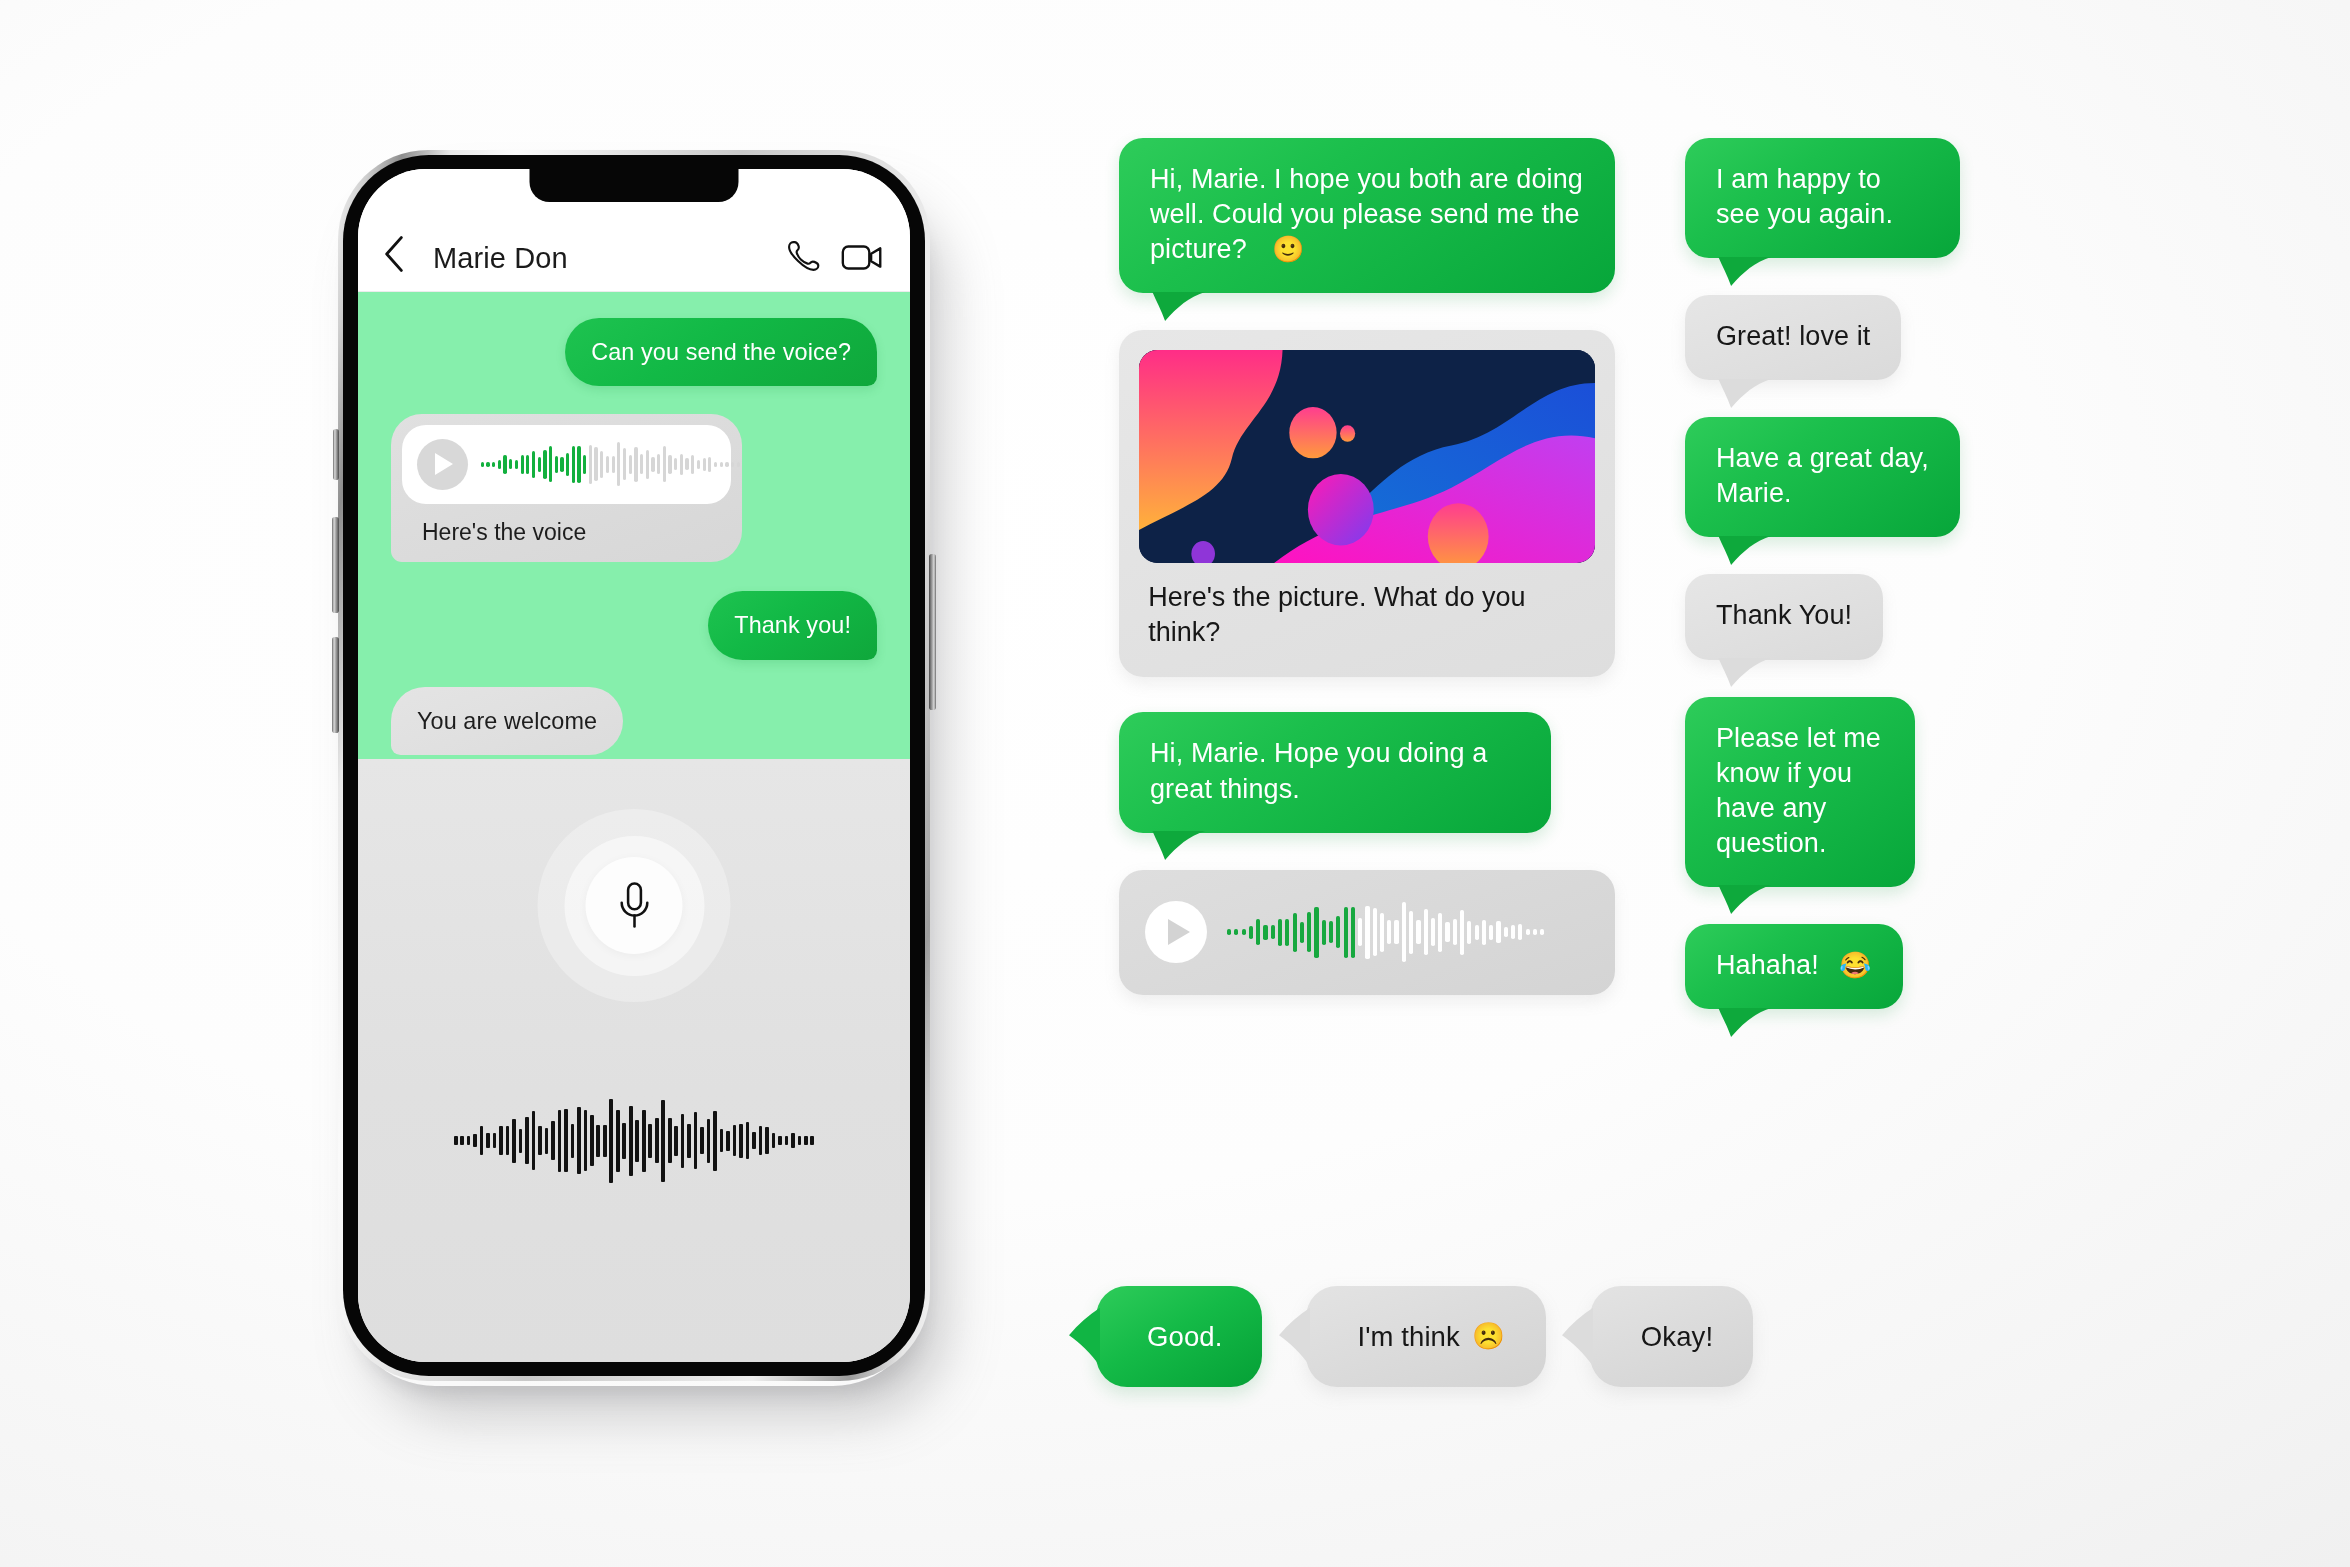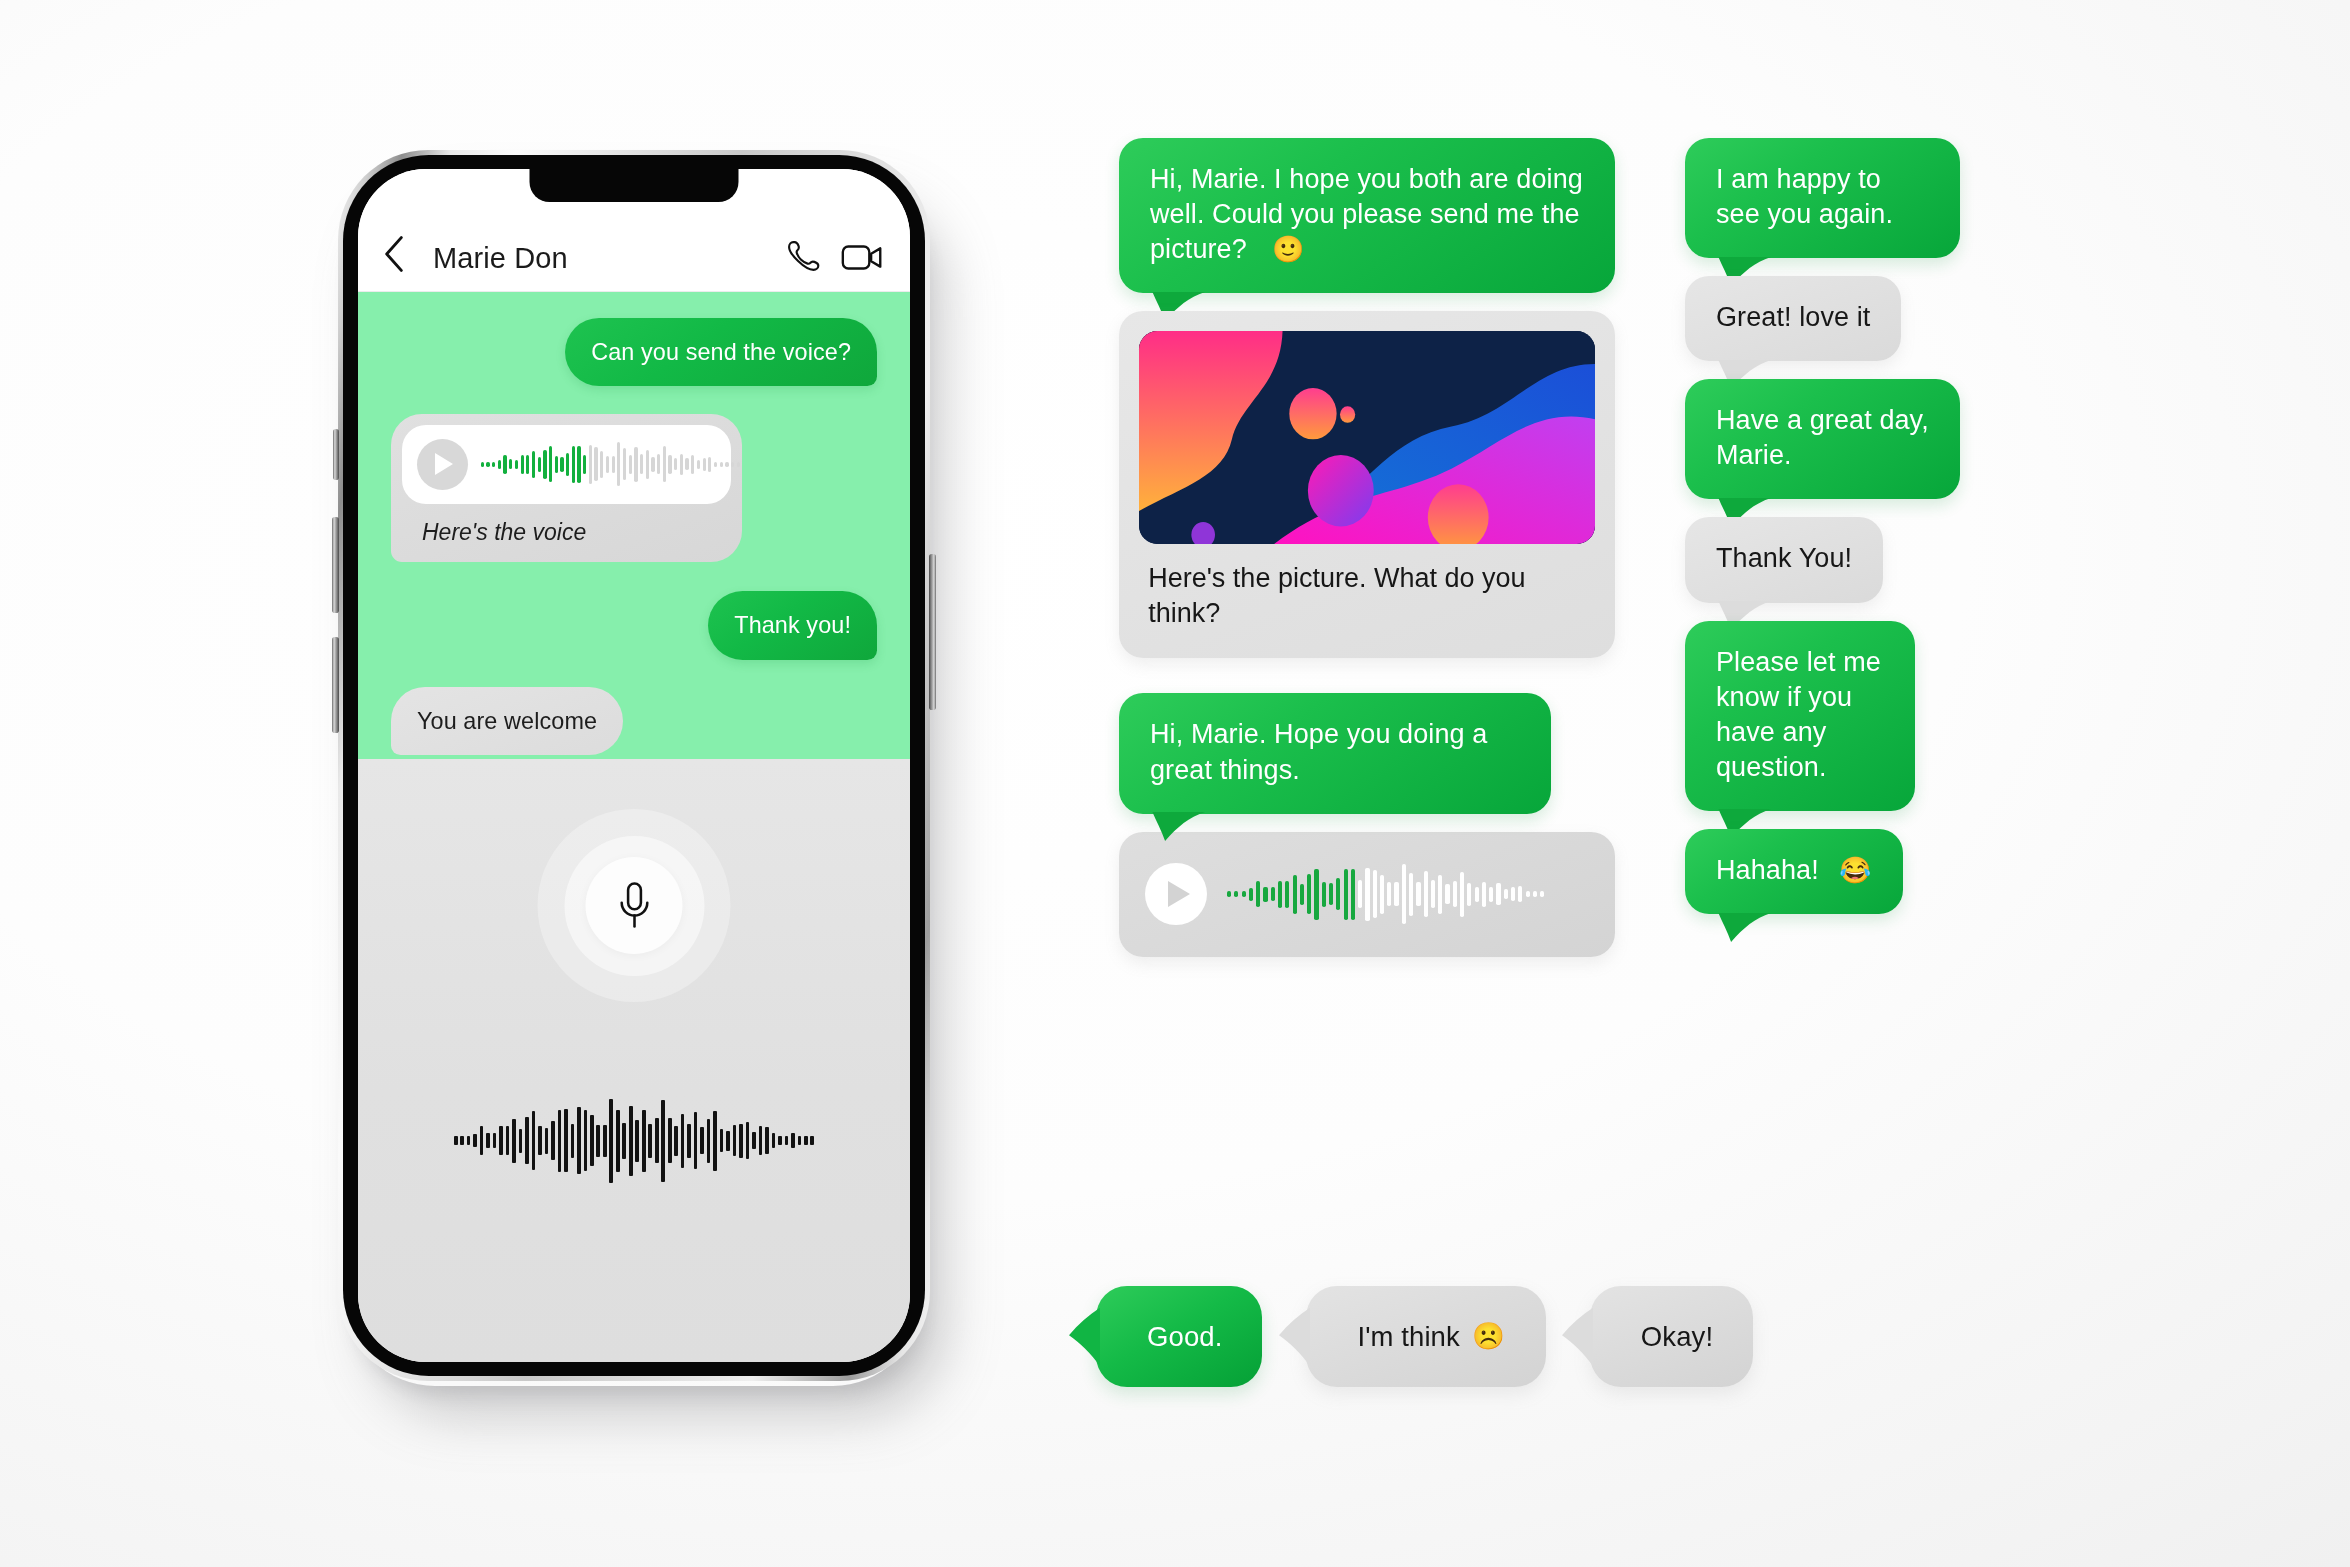--- a/index.html
+++ b/index.html
@@ -118,21 +118,21 @@
     background: #d8d8d8; flex: none;
     display: flex; align-items: center; justify-content: center;
     cursor: pointer;
   }
   .play-circ .tri {
     width: 0; height: 0; margin-left: 4.6px;
     border-left: 18.4px solid #ffffff;
     border-top: 11px solid transparent;
     border-bottom: 11px solid transparent;
   }
-  .voice-cap { font-size: 23px; color: #1d1d1d; padding: 14.7px 5.5px 0 20px; font-style: italic; }
+  .voice-cap { font-size: 23px; color: #1d1d1d; padding: 14.7px 5.5px 0 20px; }
   .wave { display: flex; align-items: center; gap: 2.4px; height: 53px; flex: 1; }
   .wave i { display: block; width: 3.3px; border-radius: 1.8px; }
 
   
   .sc-rec {
     position: absolute; left: 0; right: 0; bottom: 0; top: 590px;
     background: linear-gradient(180deg,#e6e6e6 0%, #e0e0e0 55%, #dedede 100%);
   }
   .mic-halo {
     position: absolute; left: 50%; top: 50px; transform: translateX(-50%);
@@ -169,21 +169,21 @@
   .col-mid { left: 35px;  width: 514px; }
   .col-rgt { left: 601px; width: 386px; }
 
   .bub {
     position: relative;
     font-size: 27px; line-height: 1.30;
     letter-spacing: 0.1px;
     padding: 24px 31px 26px 31px;
     border-radius: 24px;
     width: fit-content;
-    margin-bottom: 18px;
+    margin-bottom: 37px;
   }
   .bub.grn {
     background: linear-gradient(145deg,#2ecc5a 0%, #1bbf4c 35%, #07a63a 100%);
     color: #ffffff;
     box-shadow: 0 6.4px 14.7px rgba(25,150,60,.16);
   }
   .bub.gry {
     background: linear-gradient(160deg,#e6e6e6 0%, #dadada 100%);
     color: #171717;
     box-shadow: 0 6.4px 14.7px rgba(150,150,150,.14);

